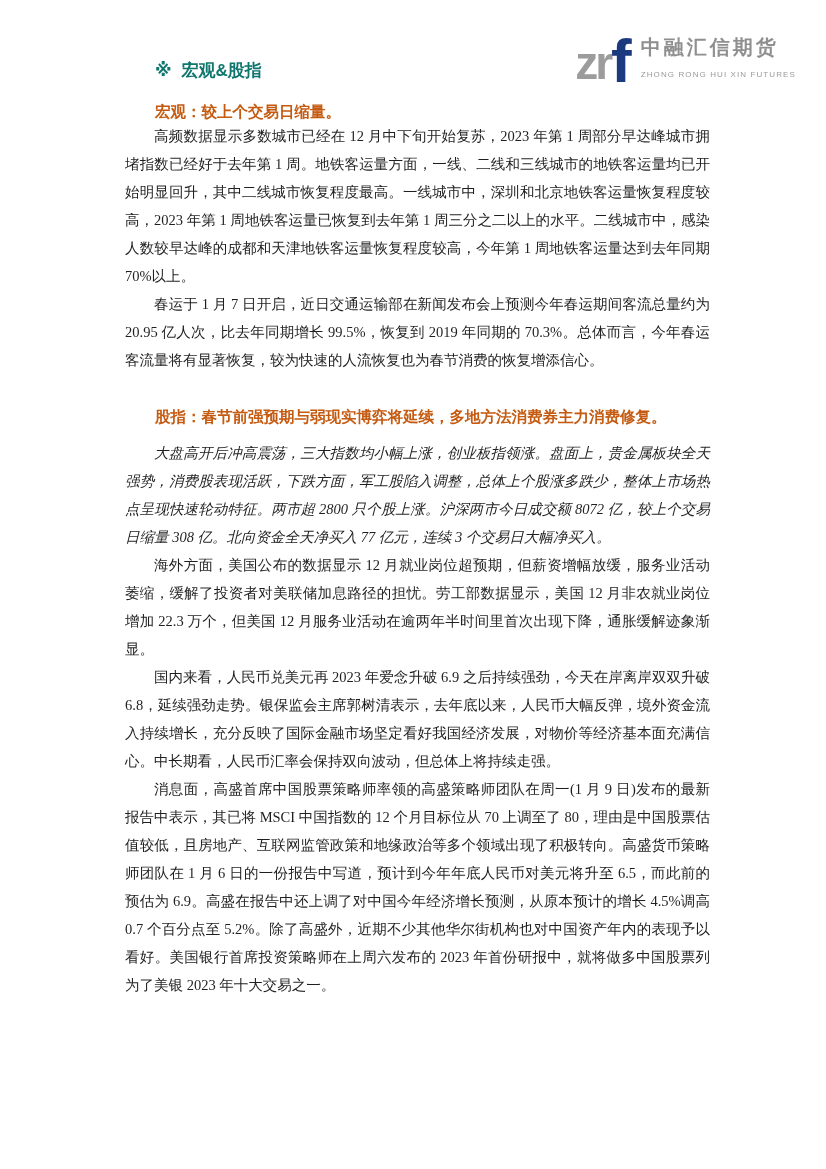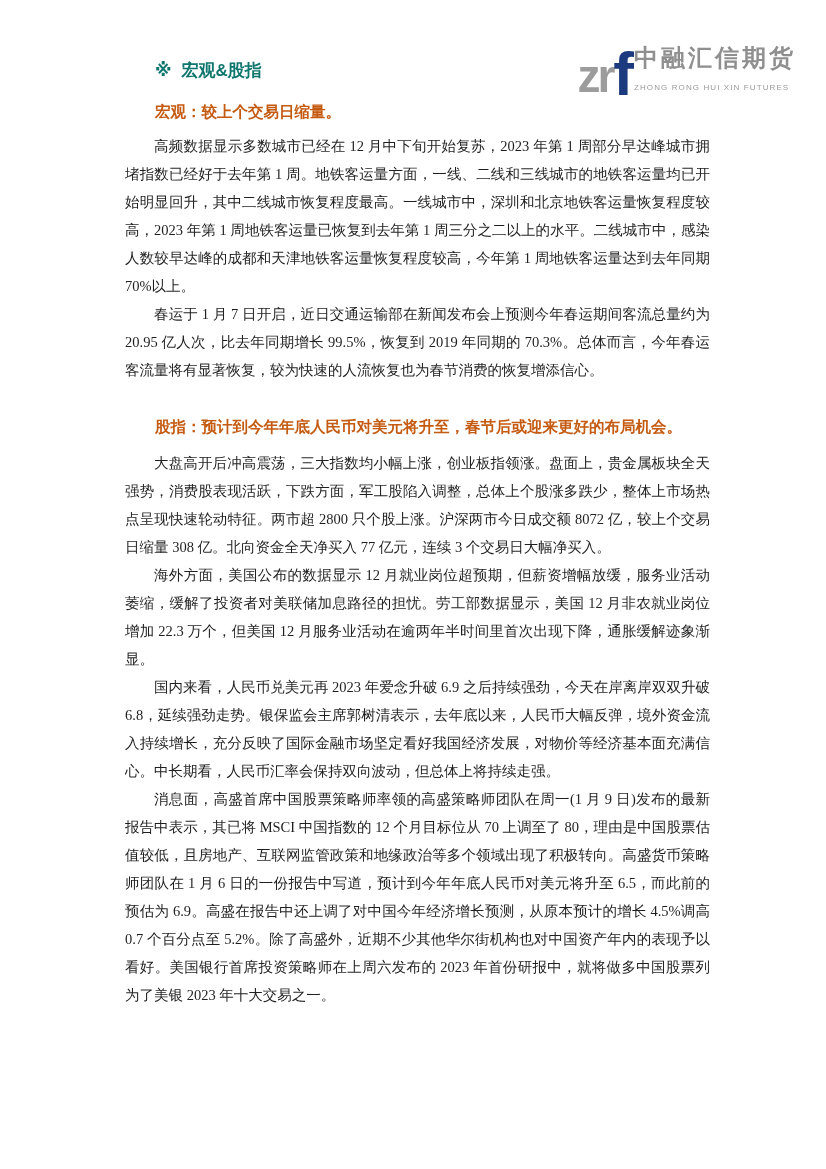--- a/index.html
+++ b/index.html
@@ -18,20 +18,21 @@
     background: #ffffff;
   }
 
   
   .logo {
     position: absolute;
     top: 36px;
     right: 30px;
     display: flex;
     align-items: flex-end;
+    gap: 9px;
   }
   .logo-mark {
     display: flex;
     align-items: flex-end;
     font-family: "Liberation Sans", "DejaVu Sans", sans-serif;
     font-weight: bold;
   }
   .logo-zr {
     font-size: 46px;
     line-height: 0.72;
@@ -45,25 +46,24 @@
     margin-left: 1px;
   }
   .logo-names {
     display: flex;
     flex-direction: column;
     padding-bottom: 1px;
   }
   .logo-cn {
     font-family: "Liberation Sans", "DejaVu Sans", sans-serif;
     font-weight: bold;
-    font-size: 24px;
+    font-size: 20px;
     line-height: 1.1;
     letter-spacing: 3px;
     color: #8f8f8f;
-    margin-top: 9px;
   }
   .logo-en {
     font-family: "Liberation Sans", "DejaVu Sans", sans-serif;
     font-size: 8px;
     letter-spacing: 1.1px;
     color: #9a9a9a;
     margin-top: 12px;
     white-space: nowrap;
   }
 
@@ -95,22 +95,22 @@
   .subheading.macro { margin-top: 20px; }
   .subheading.index { margin-top: 33px; }
 
   .body-para {
     font-size: 14.5px;
     line-height: 28px;
     color: #1f1f1f;
     text-align: justify;
     text-indent: 2em;
   }
-  .macro-block .body-para:first-of-type { margin-top: 10px; }
-  .index-block .body-para:first-of-type { margin-top: 12px; }
+  .macro-block .body-para:first-of-type { }
+  .index-block .body-para:first-of-type { margin-top: 12px; font-style: italic; }
 
   
   .footer {
     position: absolute;
     left: 125px;
     top: 1176px;
     font-size: 14px;
     color: #7d8ba1;
     letter-spacing: 0.5px;
   }
@@ -137,21 +137,21 @@
       <span class="marker">※</span><span>宏观&amp;股指</span>
     </div>
 
     <div class="macro-block">
       <div class="subheading macro">宏观：较上个交易日缩量。</div>
       <p class="body-para">高频数据显示多数城市已经在 12 月中下旬开始复苏，2023 年第 1 周部分早达峰城市拥堵指数已经好于去年第 1 周。地铁客运量方面，一线、二线和三线城市的地铁客运量均已开始明显回升，其中二线城市恢复程度最高。一线城市中，深圳和北京地铁客运量恢复程度较高，2023 年第 1 周地铁客运量已恢复到去年第 1 周三分之二以上的水平。二线城市中，感染人数较早达峰的成都和天津地铁客运量恢复程度较高，今年第 1 周地铁客运量达到去年同期 70%以上。</p>
       <p class="body-para">春运于 1 月 7 日开启，近日交通运输部在新闻发布会上预测今年春运期间客流总量约为 20.95 亿人次，比去年同期增长 99.5%，恢复到 2019 年同期的 70.3%。总体而言，今年春运客流量将有显著恢复，较为快速的人流恢复也为春节消费的恢复增添信心。</p>
     </div>
 
     <div class="index-block">
-      <div class="subheading index">股指：预计到今年年底人民币对美元将升至，春节后或迎来更好的布局机会。</div>
+      <div class="subheading index">股指：春节前强预期与弱现实博弈将延续，多地方法消费券主力消费修复。</div>
       <p class="body-para">大盘高开后冲高震荡，三大指数均小幅上涨，创业板指领涨。盘面上，贵金属板块全天强势，消费股表现活跃，下跌方面，军工股陷入调整，总体上个股涨多跌少，整体上市场热点呈现快速轮动特征。两市超 2800 只个股上涨。沪深两市今日成交额 8072 亿，较上个交易日缩量 308 亿。北向资金全天净买入 77 亿元，连续 3 个交易日大幅净买入。</p>
       <p class="body-para">海外方面，美国公布的数据显示 12 月就业岗位超预期，但薪资增幅放缓，服务业活动萎缩，缓解了投资者对美联储加息路径的担忧。劳工部数据显示，美国 12 月非农就业岗位增加 22.3 万个，但美国 12 月服务业活动在逾两年半时间里首次出现下降，通胀缓解迹象渐显。</p>
       <p class="body-para">国内来看，人民币兑美元再 2023 年爱念升破 6.9 之后持续强劲，今天在岸离岸双双升破 6.8，延续强劲走势。银保监会主席郭树清表示，去年底以来，人民币大幅反弹，境外资金流入持续增长，充分反映了国际金融市场坚定看好我国经济发展，对物价等经济基本面充满信心。中长期看，人民币汇率会保持双向波动，但总体上将持续走强。</p>
       <p class="body-para">消息面，高盛首席中国股票策略师率领的高盛策略师团队在周一(1 月 9 日)发布的最新报告中表示，其已将 MSCI 中国指数的 12 个月目标位从 70 上调至了 80，理由是中国股票估值较低，且房地产、互联网监管政策和地缘政治等多个领域出现了积极转向。高盛货币策略师团队在 1 月 6 日的一份报告中写道，预计到今年年底人民币对美元将升至 6.5，而此前的预估为 6.9。高盛在报告中还上调了对中国今年经济增长预测，从原本预计的增长 4.5%调高 0.7 个百分点至 5.2%。除了高盛外，近期不少其他华尔街机构也对中国资产年内的表现予以看好。美国银行首席投资策略师在上周六发布的 2023 年首份研报中，就将做多中国股票列为了美银 2023 年十大交易之一。</p>
     </div>
 
   </div>
 
   <div class="footer">请务必阅读正文之后的免责声明</div>
 

